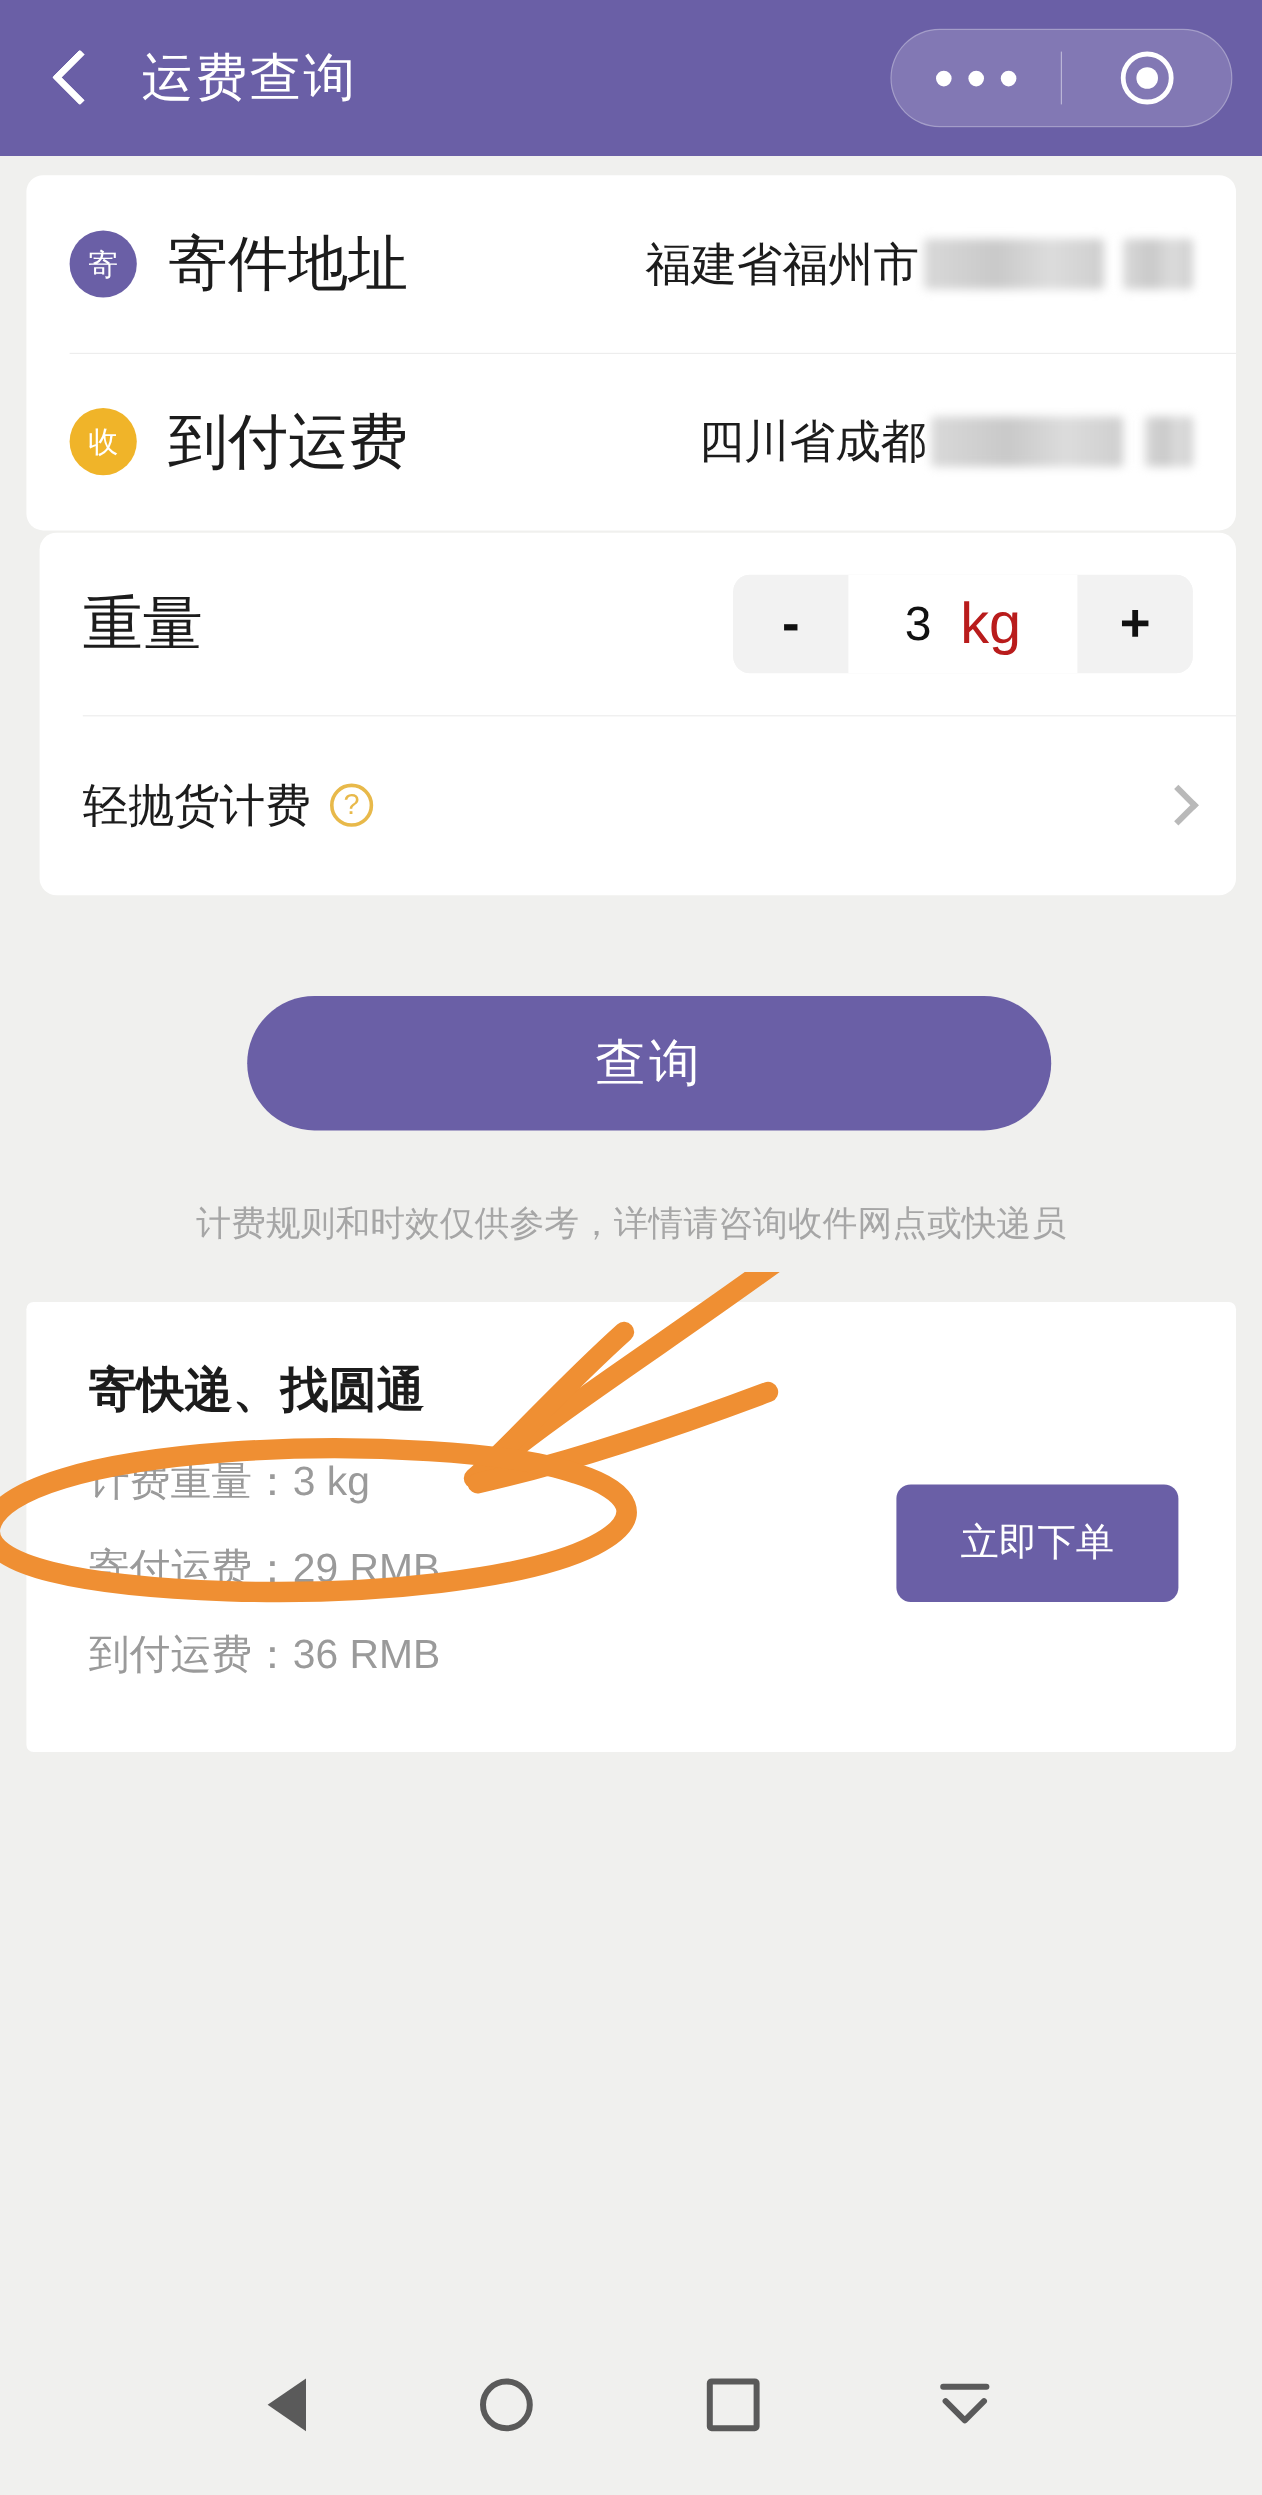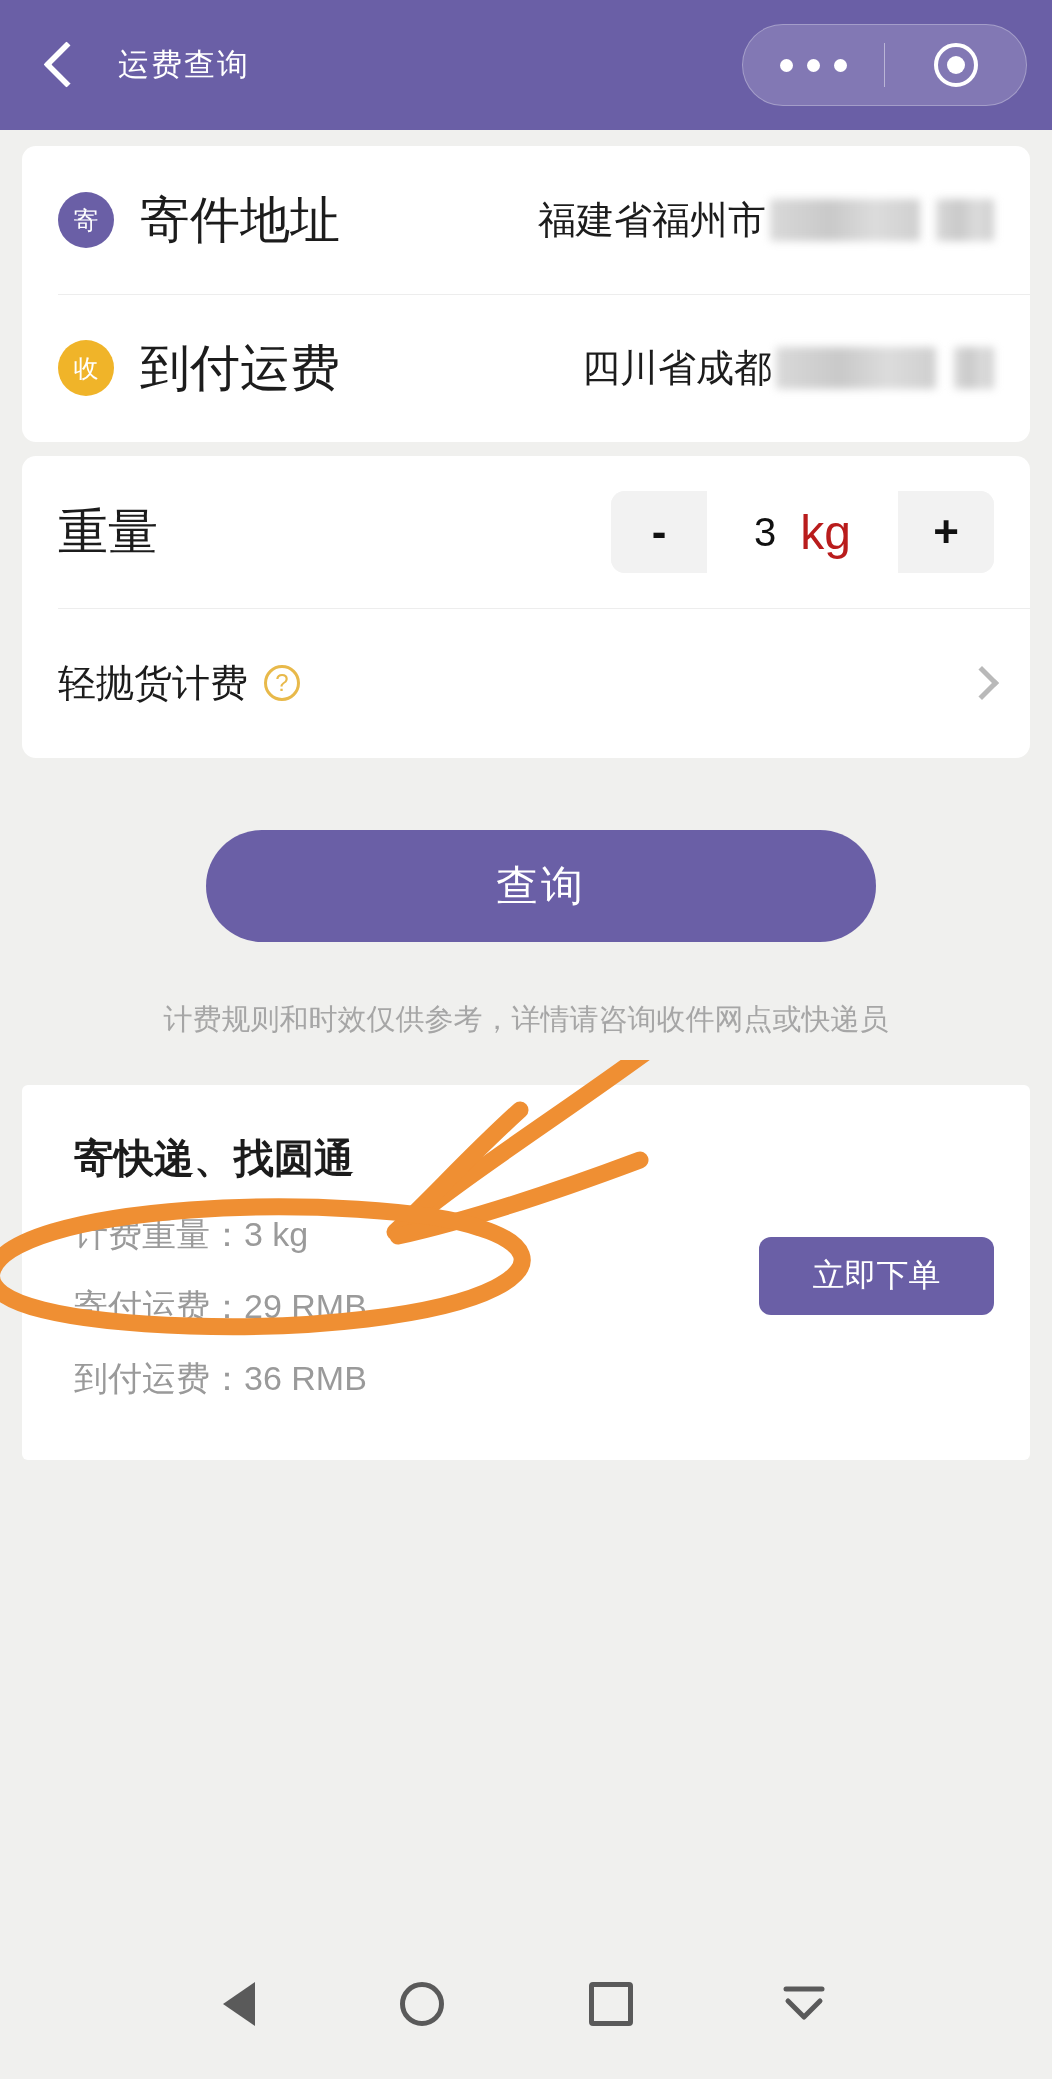--- a/index.html
+++ b/index.html
@@ -22,21 +22,21 @@
     position:relative; cursor:pointer;
   }
   .back-chevron::before {
     content:""; position:absolute; left:8px; top:9px;
     width:27px; height:27px;
     border-left:6px solid #fff; border-bottom:6px solid #fff;
     transform:rotate(45deg);
     border-radius:2px;
   }
   .header-title {
-    margin-left:36px; color:#fff; font-size:31px; letter-spacing:2px;
+    margin-left:36px; color:#fff; font-size:43px; letter-spacing:2px;
     font-weight:400;
   }
   .capsule {
     position:absolute; right:25px; top:24px;
     width:285px; height:82px; border-radius:41px;
     background:rgba(255,255,255,0.16);
     border:1px solid rgba(255,255,255,0.28);
     display:flex; align-items:center;
   }
   .capsule-dots {
@@ -84,21 +84,21 @@
     display:inline-block; height:42px; margin-left:4px;
     background:linear-gradient(90deg,#d9d9d9,#c9c9c9 40%,#dcdcdc 70%,#cfcfcf);
     filter:blur(4px); border-radius:3px;
   }
   .mask-a { width:150px; }
   .mask-b { width:58px; margin-left:16px; }
   .mask-c { width:160px; }
   .mask-d { width:40px; margin-left:18px; }
 
   
-  .card-weight { position:absolute; top:456px; left:0; right:0; }
+  .card-weight { position:absolute; top:444px; left:0; right:0;padding-left:11px; }
   .row-weight { height:152px; }
   .stepper {
     margin-left:auto; display:flex; align-items:center;
     height:82px; border-radius:14px; background:#f2f2f2; overflow:hidden;
     width:383px;
   }
   .step-btn {
     width:96px; height:82px; display:flex; align-items:center; justify-content:center;
     font-size:44px; color:#111; cursor:pointer; background:#f2f2f2;
     font-weight:600;
@@ -144,22 +144,22 @@
     position:absolute; top:1085px; left:22px;
     width:1008px; height:375px;
     background:#fff; border-radius:6px;
     padding:46px 40px 0 52px;
   }
   .result-title { font-size:40px; color:#1c1c1c; font-weight:600; }
   .result-line {
     margin-top:26px; font-size:34px; color:#9a9a9a;
   }
   .order-btn {
-    position:absolute; right:36px; top:152px;
-    width:235px; height:78px; border-radius:12px;
+    position:absolute; right:48px; top:152px;
+    width:235px; height:98px; border-radius:12px;
     background:#6a5fa6; color:#fff; font-size:32px;
     display:flex; align-items:center; justify-content:center;
     border:none; cursor:pointer;
     font-family:"Liberation Sans", sans-serif;
   }
 
   
   .annotation {
     position:absolute; top:1060px; left:0;
     width:1052px; height:420px; pointer-events:none;

